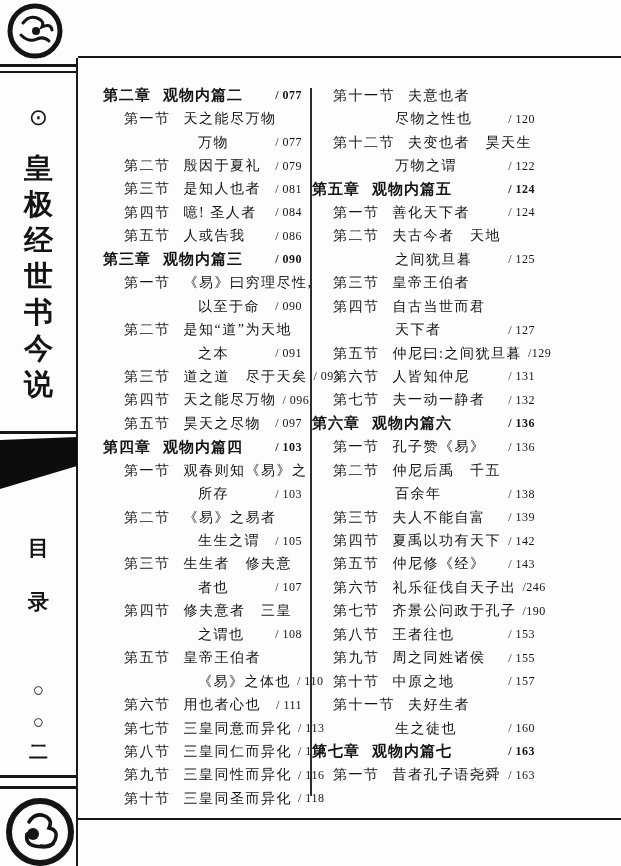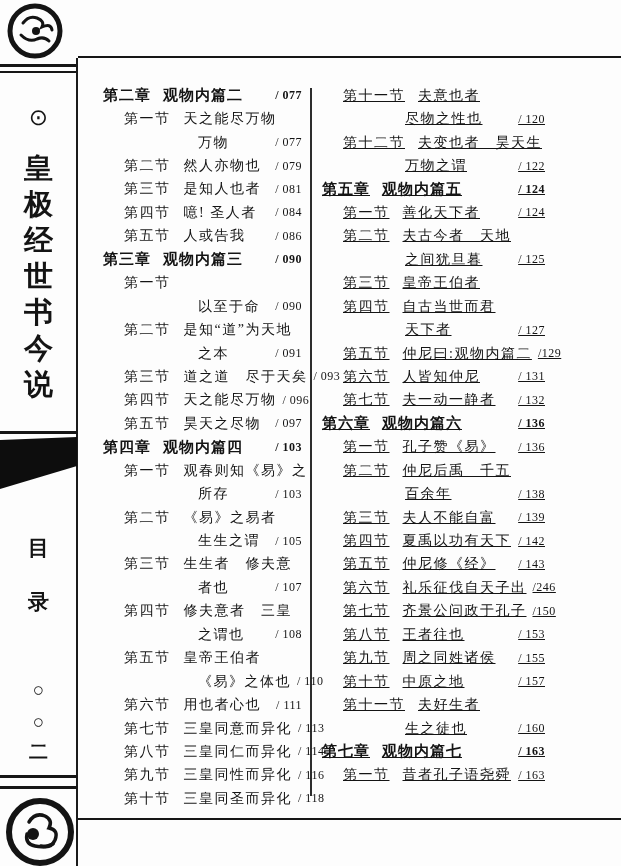--- a/index.html
+++ b/index.html
@@ -18,21 +18,21 @@
   .sb-num{font-size:19px; line-height:30px;}
   #wedge-line{left:0; top:431px; width:77px; height:3px;}
   #wedge{left:0; top:436px;}
   
   #top-rule{left:78px; top:56px; width:543px; height:2px;}
   #bottom-rule{left:78px; top:818px; width:543px; height:2px;}
   #col-divider{left:310px; top:88px; width:2px; height:708px; background:#2d2d2d;}
   
   .toc-col{position:absolute; top:84px;}
   #left-col{left:103px; width:199px;}
-  #right-col{left:322px; width:223px;text-decoration:underline;}
+  #right-col{left:312px; width:223px;}
   .row{display:flex; align-items:center; height:23.45px; white-space:nowrap;
        font-size:14px; letter-spacing:1.5px;}
   .row .lbl{flex:none; margin-right:13px;}
   .row .pg{margin-left:auto; padding-left:6px; letter-spacing:0.5px;
            font-size:12px; font-family:"Liberation Serif", serif;}
   .row.chapter{font-weight:bold; font-size:15px; letter-spacing:1px;
                font-family:"Liberation Sans", sans-serif;}
   .row.chapter .lbl{margin-right:12px;}
   .row.section{padding-left:21px;}
   .row.cont{padding-left:95px;}
@@ -107,21 +107,21 @@
       <div class="row section">
         <span class="lbl">第一节</span>
         <span class="ttl">天之能尽万物</span>
       </div>
       <div class="row cont">
         <span class="ttl">万物</span>
         <span class="pg">/ 077</span>
       </div>
       <div class="row section">
         <span class="lbl">第二节</span>
-        <span class="ttl">然人亦物也</span>
+        <span class="ttl">殷因于夏礼</span>
         <span class="pg">/ 079</span>
       </div>
       <div class="row section">
         <span class="lbl">第三节</span>
         <span class="ttl">是知人也者</span>
         <span class="pg">/ 081</span>
       </div>
       <div class="row section">
         <span class="lbl">第四节</span>
         <span class="ttl">噫! 圣人者</span>
@@ -132,20 +132,21 @@
         <span class="ttl">人或告我</span>
         <span class="pg">/ 086</span>
       </div>
       <div class="row chapter">
         <span class="lbl">第三章</span>
         <span class="ttl">观物内篇三</span>
         <span class="pg">/ 090</span>
       </div>
       <div class="row section">
         <span class="lbl">第一节</span>
+        <span class="ttl">《易》曰穷理尽性,</span>
       </div>
       <div class="row cont">
         <span class="ttl">以至于命</span>
         <span class="pg">/ 090</span>
       </div>
       <div class="row section">
         <span class="lbl">第二节</span>
         <span class="ttl">是知“道”为天地</span>
       </div>
       <div class="row cont">
@@ -280,21 +281,21 @@
       <div class="row section">
         <span class="lbl">第四节</span>
         <span class="ttl">自古当世而君</span>
       </div>
       <div class="row cont">
         <span class="ttl">天下者</span>
         <span class="pg">/ 127</span>
       </div>
       <div class="row section">
         <span class="lbl">第五节</span>
-        <span class="ttl">仲尼曰:观物内篇二</span>
+        <span class="ttl">仲尼曰:之间犹旦暮</span>
         <span class="pg">/129</span>
       </div>
       <div class="row section">
         <span class="lbl">第六节</span>
         <span class="ttl">人皆知仲尼</span>
         <span class="pg">/ 131</span>
       </div>
       <div class="row section">
         <span class="lbl">第七节</span>
         <span class="ttl">夫一动一静者</span>
@@ -334,21 +335,21 @@
         <span class="pg">/ 143</span>
       </div>
       <div class="row section">
         <span class="lbl">第六节</span>
         <span class="ttl">礼乐征伐自天子出</span>
         <span class="pg">/246</span>
       </div>
       <div class="row section">
         <span class="lbl">第七节</span>
         <span class="ttl">齐景公问政于孔子</span>
-        <span class="pg">/150</span>
+        <span class="pg">/190</span>
       </div>
       <div class="row section">
         <span class="lbl">第八节</span>
         <span class="ttl">王者往也</span>
         <span class="pg">/ 153</span>
       </div>
       <div class="row section">
         <span class="lbl">第九节</span>
         <span class="ttl">周之同姓诸侯</span>
         <span class="pg">/ 155</span>

